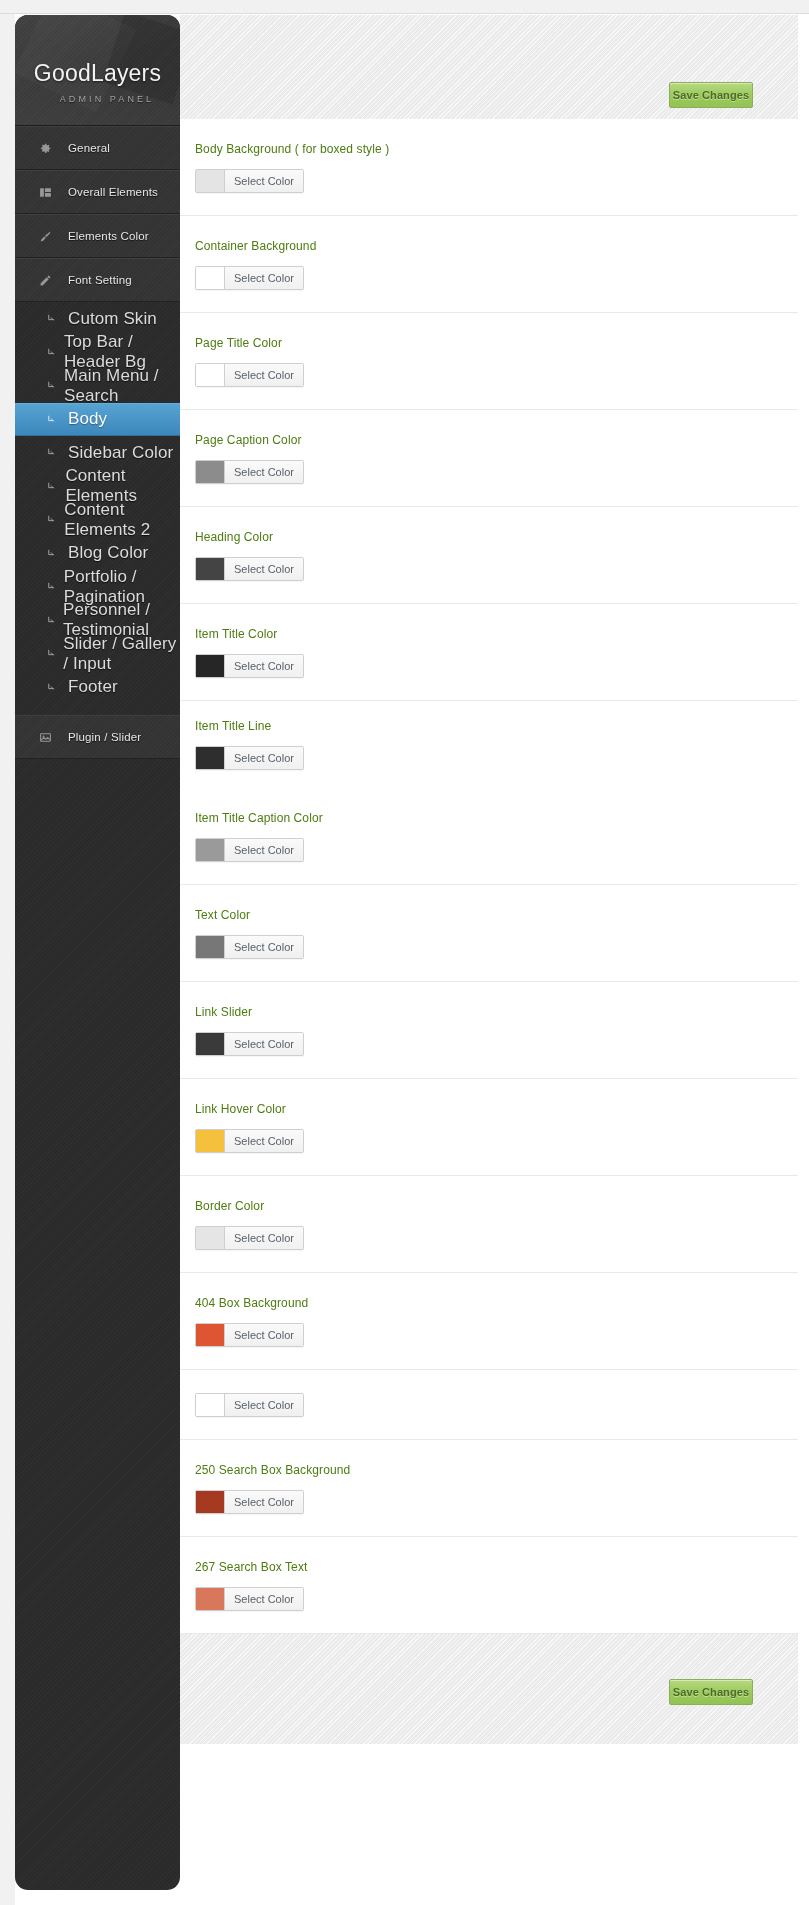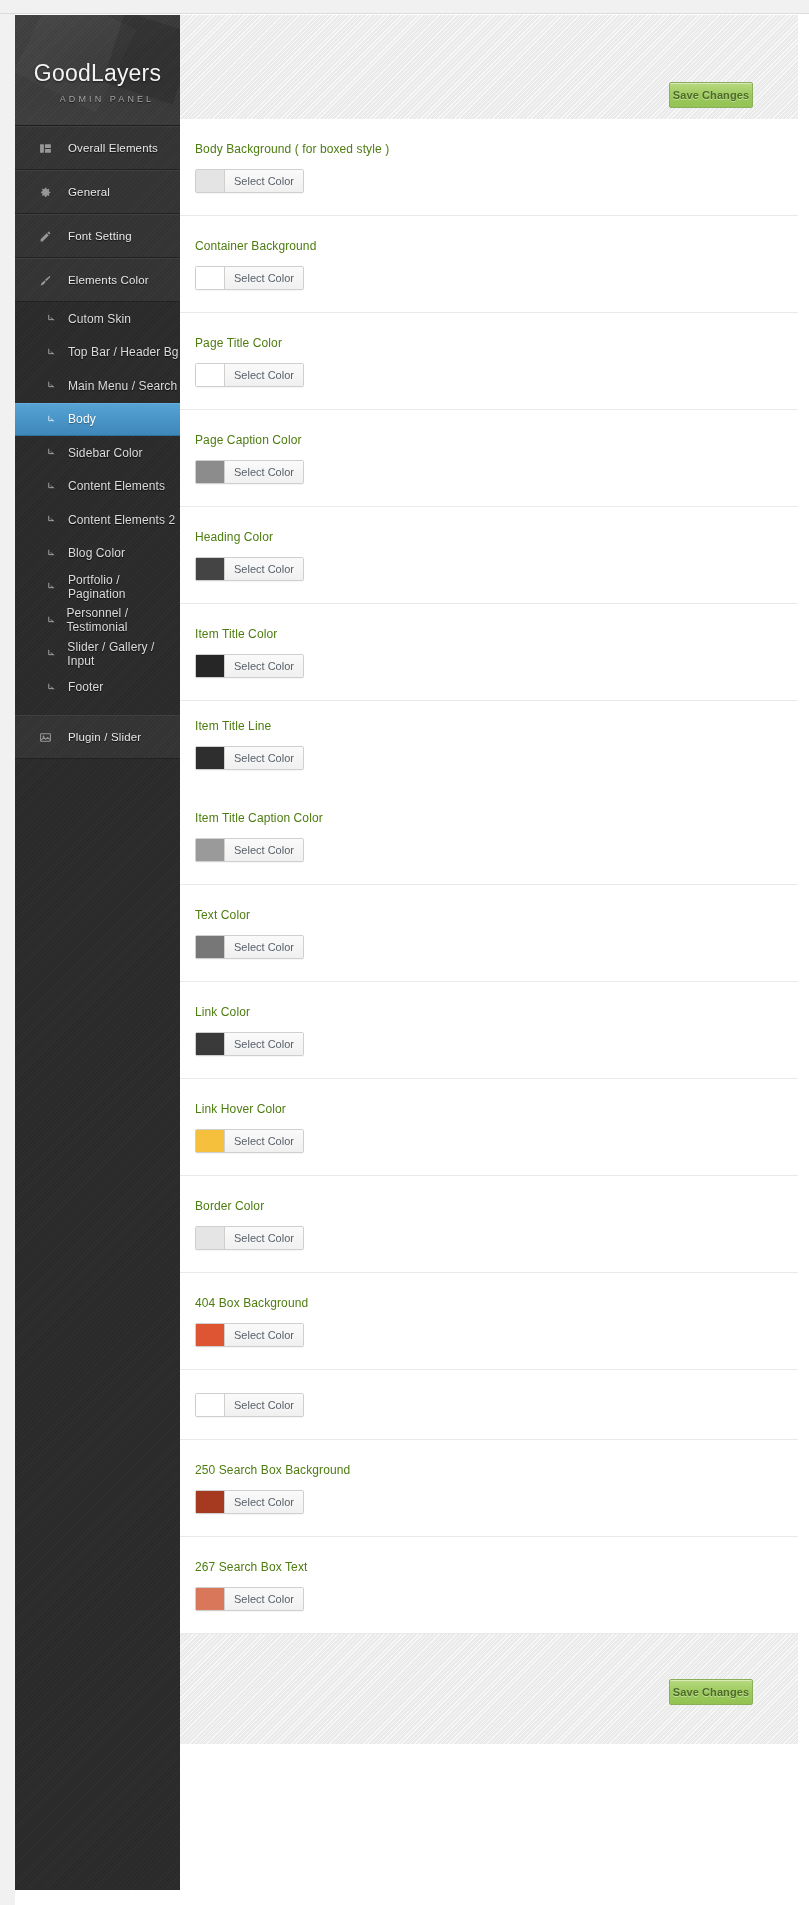--- a/index.html
+++ b/index.html
@@ -56,20 +56,21 @@
     width: 165px;
     height: 1875px;
     background: #2b2b2b;
     background-image:
       repeating-linear-gradient(135deg,
         rgba(255,255,255,0.018) 0px,
         rgba(255,255,255,0.018) 1px,
         rgba(0,0,0,0.02) 1px,
         rgba(0,0,0,0.02) 3px);
     overflow: hidden;
+    border-radius: 13px;
   }
   .brand {
     position: relative;
     height: 111px;
     background: #383838;
     background-image:
       linear-gradient(160deg, rgba(255,255,255,0.05) 0%, rgba(255,255,255,0) 48%),
       linear-gradient(20deg, rgba(255,255,255,0.035) 0%, rgba(255,255,255,0) 55%),
       repeating-linear-gradient(135deg,
         rgba(255,255,255,0.022) 0px,
@@ -158,21 +159,21 @@
     cursor: pointer;
   }
   .nav-sub-item .sic {
     width: 16px;
     margin-right: 6px;
     display: inline-flex;
     align-items: center;
     opacity: 0.78;
   }
   .nav-sub-item .slabel {
-    font-size: 12px;
+    font-size: 17px;
     color: #dcdcdc;
     text-shadow: 0 1px 1px rgba(0,0,0,0.7);
     letter-spacing: 0.1px;
   }
   .nav-sub-item.active {
     background: #4a96c8;
     background-image:
       linear-gradient(to bottom, #57a3d4 0%, #3d87ba 100%),
       repeating-linear-gradient(135deg,
         rgba(255,255,255,0.05) 0px,
@@ -292,52 +293,52 @@
 
   <div class="sidebar">
     <div class="brand">
       <div class="brand-title">GoodLayers</div>
       <div class="brand-sub">ADMIN PANEL</div>
     </div>
     <div id="nav-top">
         <div class="nav-top-item">
           <span class="nic">
             <svg width="13" height="13" viewBox="0 0 24 24" fill="#bdbdbd">
+              <path d="M12 8.2a3.8 3.8 0 100 7.6 3.8 3.8 0 000-7.6zm0 5.9a2.1 2.1 0 110-4.2 2.1 2.1 0 010 4.2z"></path>
+              <path d="M21 13.2v-2.4l-2.3-.4a6.9 6.9 0 00-.7-1.7l1.3-1.9-1.7-1.7-1.9 1.3a6.9 6.9 0 00-1.7-.7L13.6 3h-2.4l-.4 2.3a6.9 6.9 0 00-1.7.7L7.2 4.7 5.5 6.4l1.3 1.9a6.9 6.9 0 00-.7 1.7L3.8 10.4v2.4l2.3.4c.16.6.4 1.17.7 1.7l-1.3 1.9 1.7 1.7 1.9-1.3c.53.3 1.1.54 1.7.7l.4 2.3h2.4l.4-2.3c.6-.16 1.17-.4 1.7-.7l1.9 1.3 1.7-1.7-1.3-1.9c.3-.53.54-1.1.7-1.7l2.3-.4z"></path>
+            </svg>
+          </span>
+          <span class="nlabel">General</span>
+        </div>
+        <div class="nav-top-item">
+          <span class="nic">
+            <svg width="13" height="13" viewBox="0 0 24 24" fill="#bdbdbd">
               <rect x="2" y="4" width="7" height="16" rx="1"></rect>
               <rect x="11" y="4" width="11" height="7" rx="1"></rect>
               <rect x="11" y="13" width="11" height="7" rx="1"></rect>
             </svg>
           </span>
           <span class="nlabel">Overall Elements</span>
-        </div>
-        <div class="nav-top-item">
-          <span class="nic">
-            <svg width="13" height="13" viewBox="0 0 24 24" fill="#bdbdbd">
-              <path d="M12 8.2a3.8 3.8 0 100 7.6 3.8 3.8 0 000-7.6zm0 5.9a2.1 2.1 0 110-4.2 2.1 2.1 0 010 4.2z"></path>
-              <path d="M21 13.2v-2.4l-2.3-.4a6.9 6.9 0 00-.7-1.7l1.3-1.9-1.7-1.7-1.9 1.3a6.9 6.9 0 00-1.7-.7L13.6 3h-2.4l-.4 2.3a6.9 6.9 0 00-1.7.7L7.2 4.7 5.5 6.4l1.3 1.9a6.9 6.9 0 00-.7 1.7L3.8 10.4v2.4l2.3.4c.16.6.4 1.17.7 1.7l-1.3 1.9 1.7 1.7 1.9-1.3c.53.3 1.1.54 1.7.7l.4 2.3h2.4l.4-2.3c.6-.16 1.17-.4 1.7-.7l1.9 1.3 1.7-1.7-1.3-1.9c.3-.53.54-1.1.7-1.7l2.3-.4z"></path>
-            </svg>
-          </span>
-          <span class="nlabel">General</span>
-        </div>
-        <div class="nav-top-item">
-          <span class="nic">
-            <svg width="13" height="13" viewBox="0 0 24 24" fill="#bdbdbd">
-              <path d="M3 17.3V21h3.7L18 9.7l-3.7-3.7L3 17.3zM20.7 6.8a1 1 0 000-1.4l-2.1-2.1a1 1 0 00-1.4 0l-1.7 1.7 3.5 3.5 1.7-1.7z"></path>
-            </svg>
-          </span>
-          <span class="nlabel">Font Setting</span>
         </div>
         <div class="nav-top-item">
           <span class="nic">
             <svg width="13" height="13" viewBox="0 0 24 24" fill="#bdbdbd">
               <path d="M20.8 4.6a1.6 1.6 0 00-2.3-.2l-7.4 6.3 2.1 2.5 6.9-6.9c.6-.6.7-1.2.7-1.7z"></path>
               <path d="M10.2 11.9l-4.4 3.8c-.9.8-1.5 1.6-1.8 2.8l-.7 2.6 2.7-.6c1.2-.3 2-.9 2.8-1.8l3.6-4.2-2.2-2.6z"></path>
             </svg>
           </span>
           <span class="nlabel">Elements Color</span>
+        </div>
+        <div class="nav-top-item">
+          <span class="nic">
+            <svg width="13" height="13" viewBox="0 0 24 24" fill="#bdbdbd">
+              <path d="M3 17.3V21h3.7L18 9.7l-3.7-3.7L3 17.3zM20.7 6.8a1 1 0 000-1.4l-2.1-2.1a1 1 0 00-1.4 0l-1.7 1.7 3.5 3.5 1.7-1.7z"></path>
+            </svg>
+          </span>
+          <span class="nlabel">Font Setting</span>
         </div>
       </div>
     <div id="nav-sub">
         <div class="nav-sub-item">
           <span class="sic">
             <svg width="11" height="11" viewBox="0 0 24 24" fill="none" stroke="#c9c9c9" stroke-width="2.1" stroke-linecap="square">
               <path d="M6 5v9.5h9.5"></path>
               <path d="M11.5 10.5l4.5 4.5"></path>
             </svg>
           </span>
@@ -493,21 +494,21 @@
             <span class="picker-label">Select Color</span>
           </div></div>
         <div class="field-row"><div class="field-label">Item Title Caption Color</div><div class="color-picker">
             <span class="swatch" style="background:#9a9a9a"></span>
             <span class="picker-label">Select Color</span>
           </div></div>
         <div class="field-row"><div class="field-label">Text Color</div><div class="color-picker">
             <span class="swatch" style="background:#777777"></span>
             <span class="picker-label">Select Color</span>
           </div></div>
-        <div class="field-row"><div class="field-label">Link Color</div><div class="color-picker">
+        <div class="field-row"><div class="field-label">Link Slider</div><div class="color-picker">
             <span class="swatch" style="background:#3a3a3a"></span>
             <span class="picker-label">Select Color</span>
           </div></div>
         <div class="field-row"><div class="field-label">Link Hover Color</div><div class="color-picker">
             <span class="swatch" style="background:#f5c13c"></span>
             <span class="picker-label">Select Color</span>
           </div></div>
         <div class="field-row"><div class="field-label">Border Color</div><div class="color-picker">
             <span class="swatch" style="background:#e5e5e5"></span>
             <span class="picker-label">Select Color</span>

